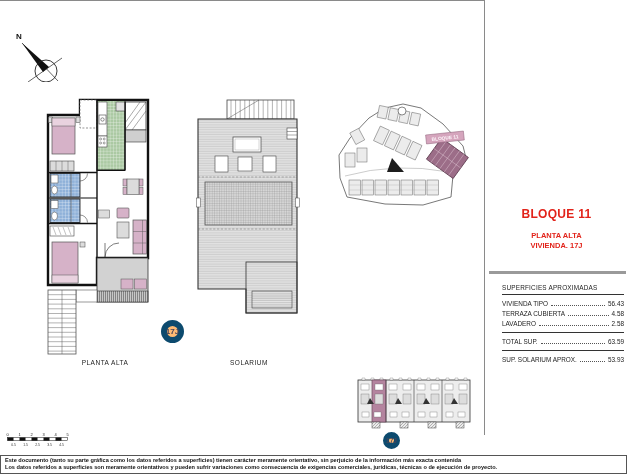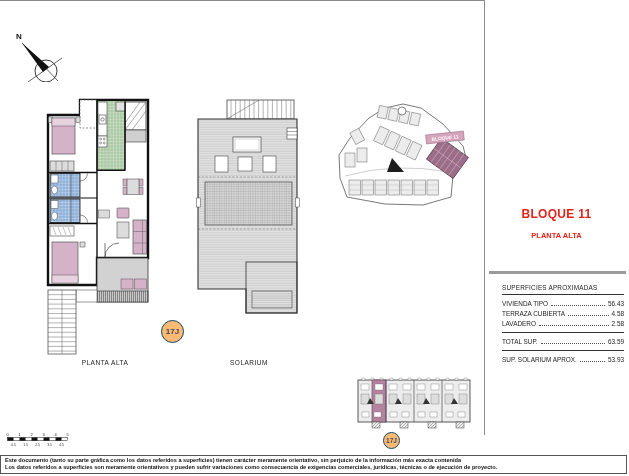--- a/index.html
+++ b/index.html
@@ -2,21 +2,21 @@
 <html><head>
 <meta charset="utf-8">
 <style>
   html,body{margin:0;padding:0;background:#fff;}
   .sheet{position:relative;width:629px;height:476px;background:#fff;overflow:hidden;
          font-family:"Liberation Sans",sans-serif;}
   .abs{position:absolute;}
   .frame-top{left:0;top:21;width:485px;height:1px;background:#8a8a8a;}
   .frame-right{left:484px;top:21;width:1px;height:435px;background:#8a8a8a;}
   .plan-label{font-size:6.5px;letter-spacing:.5px;color:#222;text-align:center;width:100px;}
-  .badge{border-radius:50%;background:#fdba74;border:1px solid #0c4a6e;color:#44445a;
+  .badge{border-radius:50%;background:#fdba74;border:6px solid #0c4a6e;color:#44445a;
          display:flex;align-items:center;justify-content:center;font-weight:bold;box-sizing:border-box;}
   .badge1{left:161px;top:320px;width:23px;height:23px;font-size:8px;}
   .badge2{left:383px;top:432px;width:17px;height:17px;font-size:6.5px;}
   .tb-title{left:484px;top:207px;width:145px;text-align:center;color:#e2231a;
             font-size:12px;font-weight:bold;letter-spacing:.3px;}
   .tb-sub{left:484px;width:145px;text-align:center;color:#e2231a;font-size:7.5px;font-weight:bold;}
   .tb-sub1{top:231px;} .tb-sub2{top:241px;}
   .tb-rule{left:489px;top:271px;width:137px;height:3px;background:#9a9a9a;}
   .surf{left:502px;top:284px;width:122px;font-size:6.4px;color:#222;}
   .surf .hdr{padding-bottom:3px;border-bottom:1px solid #333;margin-bottom:5px;letter-spacing:.2px;}
@@ -292,20 +292,21 @@
       <rect x="20" y="50" width="8" height="6" fill="url(#patDiag)" stroke="#444" stroke-width=".5"></rect>
       <rect x="48" y="50" width="8" height="6" fill="url(#patDiag)" stroke="#444" stroke-width=".5"></rect>
       <rect x="76" y="50" width="8" height="6" fill="url(#patDiag)" stroke="#444" stroke-width=".5"></rect>
       <rect x="104" y="50" width="8" height="6" fill="url(#patDiag)" stroke="#444" stroke-width=".5"></rect>
     </g>
   </svg>
   <div class="abs badge badge2">17J</div>
 
   <div class="abs tb-title">BLOQUE 11</div>
   <div class="abs tb-sub tb-sub1">PLANTA ALTA</div>
+  <div class="abs tb-sub tb-sub2">VIVIENDA. 17J</div>
   <div class="abs tb-rule"></div>
 
   <div class="abs surf">
     <div class="hdr">SUPERFICIES APROXIMADAS</div>
     <div class="srow">
       <span>VIVIENDA TIPO</span>
       <span class="lead"></span>
       <span class="val">56.43</span>
     </div>
     <div class="srow">

